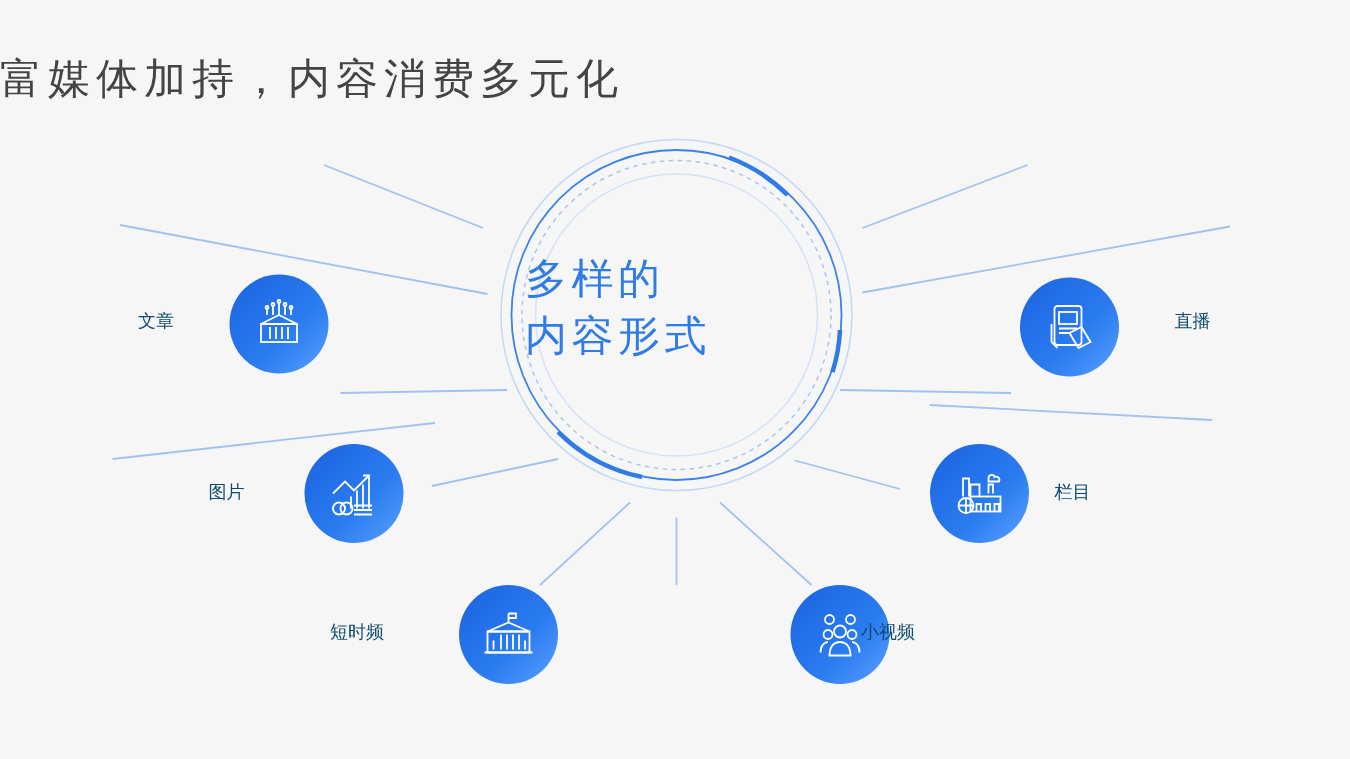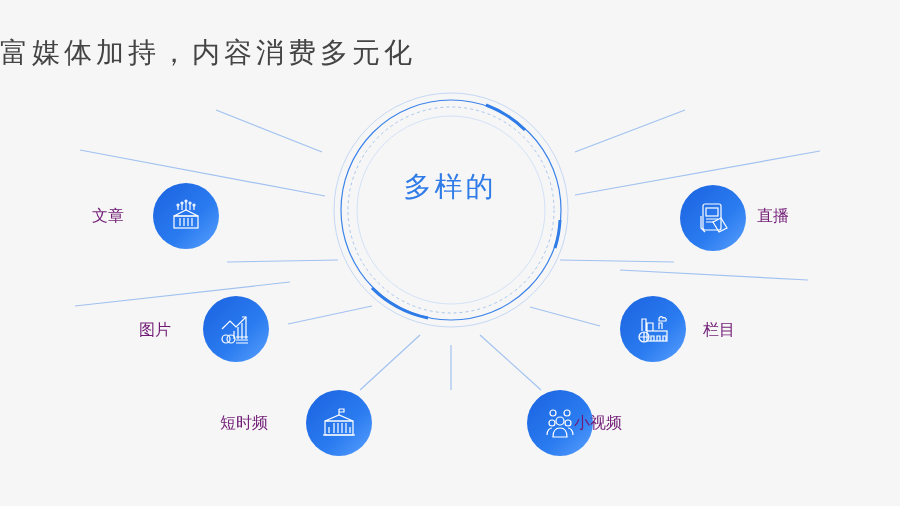--- a/index.html
+++ b/index.html
@@ -10,31 +10,31 @@
     position: relative;
   }
   .title {
     position: absolute; left: 0; width: 900px; top: 34px;
     text-align: left; font-size: 28px; color: #444;
     letter-spacing: 4px;
   }
   svg.rays { position: absolute; left: 0; top: 0; }
   .center-text {
     position: absolute; left: 350px; top: 168px; width: 200px;
-    text-align: center; color: #2f7be8; font-size: 28px;
+    color: #2f7be8; font-size: 28px;
     line-height: 38px; letter-spacing: 3px; font-family: Liberation Serif, serif;
   }
   .node {
     position: absolute; width: 66px; height: 66px; border-radius: 50%;
     background: linear-gradient(135deg, #1a62e0 0%, #2b7cf0 60%, #5aa0ff 100%);
     display: flex; align-items: center; justify-content: center;
   }
   .node svg { width: 40px; height: 40px; }
   .label {
-    position: absolute; font-size: 16px; color: #701a75;
+    position: absolute; font-size: 12px; color: #0c4a6e;
   }
 </style>
 </head>
 <body>
 
 <div class="title">富媒体加持，内容消费多元化</div>
 
 <svg class="rays" width="900" height="506">
   <defs>
     <linearGradient id="lg" x1="0" x2="1">
@@ -63,20 +63,21 @@
     <circle cx="451" cy="210" r="94" stroke="#d4e2f6" stroke-width="1"></circle>
     <circle cx="451" cy="210" r="103" stroke="#a9c6f0" stroke-width="1" stroke-dasharray="3 3"></circle>
     <path d="M 486 105 A 110 110 0 0 1 525 130" stroke="#2f7be8" stroke-width="3"></path>
     <path d="M 560 220 A 110 110 0 0 1 555 248" stroke="#2f7be8" stroke-width="3"></path>
     <path d="M 372 288 A 110 110 0 0 0 428 318" stroke="#2f7be8" stroke-width="3"></path>
   </g>
 </svg>
 
 <div class="center-text">
   <div>多样的</div>
+  <div>内容形式</div>
 </div>
 
 <div class="label" style="left:92px;top:206px;">文章</div>
 <div class="node" style="left:153px;top:183px;">
   <svg viewBox="0 0 40 40" stroke="#fff" fill="none" stroke-width="1.2">
     <path d="M8 20 L20 14 L32 20 Z"></path>
       <rect x="8" y="20" width="24" height="12"></rect>
     <path d="M14 22v8M18 22v8M22 22v8M26 22v8"></path>
     <path d="M12 14 v-4 M16 14 v-6 M20 14 v-8 M24 14 v-6 M28 14 v-4"></path>
     <circle cx="12" cy="9" r="1"></circle>
@@ -112,21 +113,21 @@
 
 <div class="node" style="left:680px;top:185px;">
   <svg viewBox="0 0 40 40" stroke="#fff" fill="none" stroke-width="1.2">
     <rect x="10" y="6" width="18" height="26" rx="2"></rect>
       <rect x="13" y="10" width="12" height="8"></rect>
     <path d="M13 21h12M13 24h8"></path>
     <path d="M20 24 L28 20 L34 30 L26 34 Z"></path>
       <path d="M8 18 v12 l4 4"></path>
   </svg>
 </div>
-<div class="label" style="left:757px;top:206px;">直播</div>
+<div class="label" style="left:783px;top:206px;">直播</div>
 
 <div class="node" style="left:620px;top:296px;">
   <svg viewBox="0 0 40 40" stroke="#fff" fill="none" stroke-width="1.2">
     <path d="M9 22V10h4v12M14 22V14h6v8"></path>
       <path d="M26 20v-6h3v6"></path>
     <path d="M26 10c0-3 4-3 4-1 2-1 4 1 3 3h-7z"></path>
     <rect x="14" y="22" width="20" height="10"></rect>
       <path d="M18 32v-5h3v5M24 32v-5h3v5M30 32v-5h3v5"></path>
     <circle cx="11" cy="28" r="5"></circle>
       <path d="M6 28h10M11 23v10"></path>

